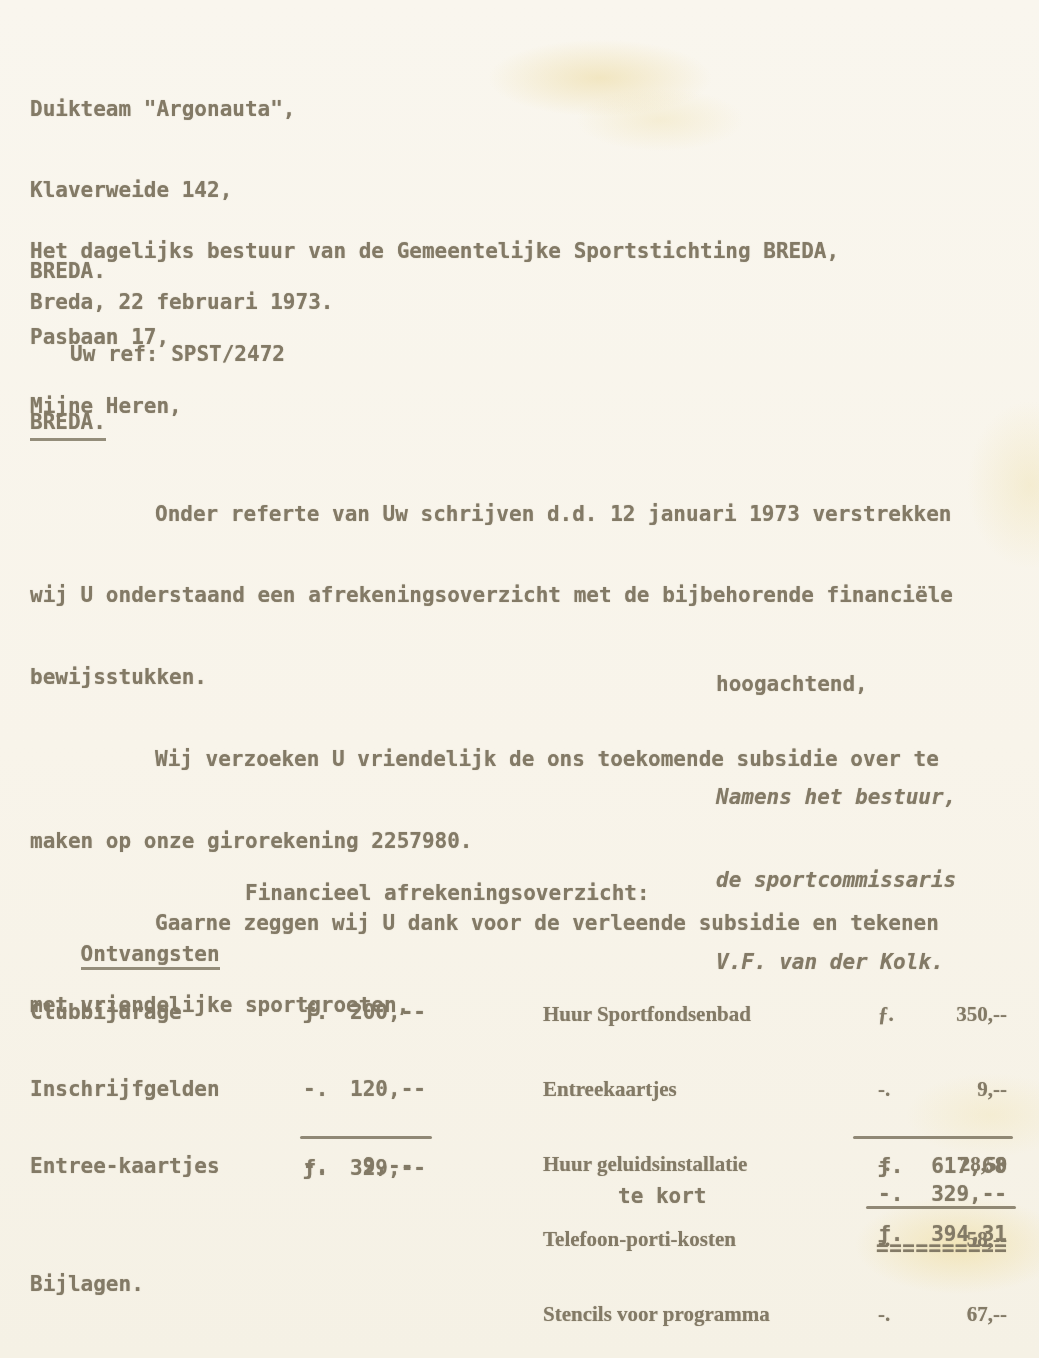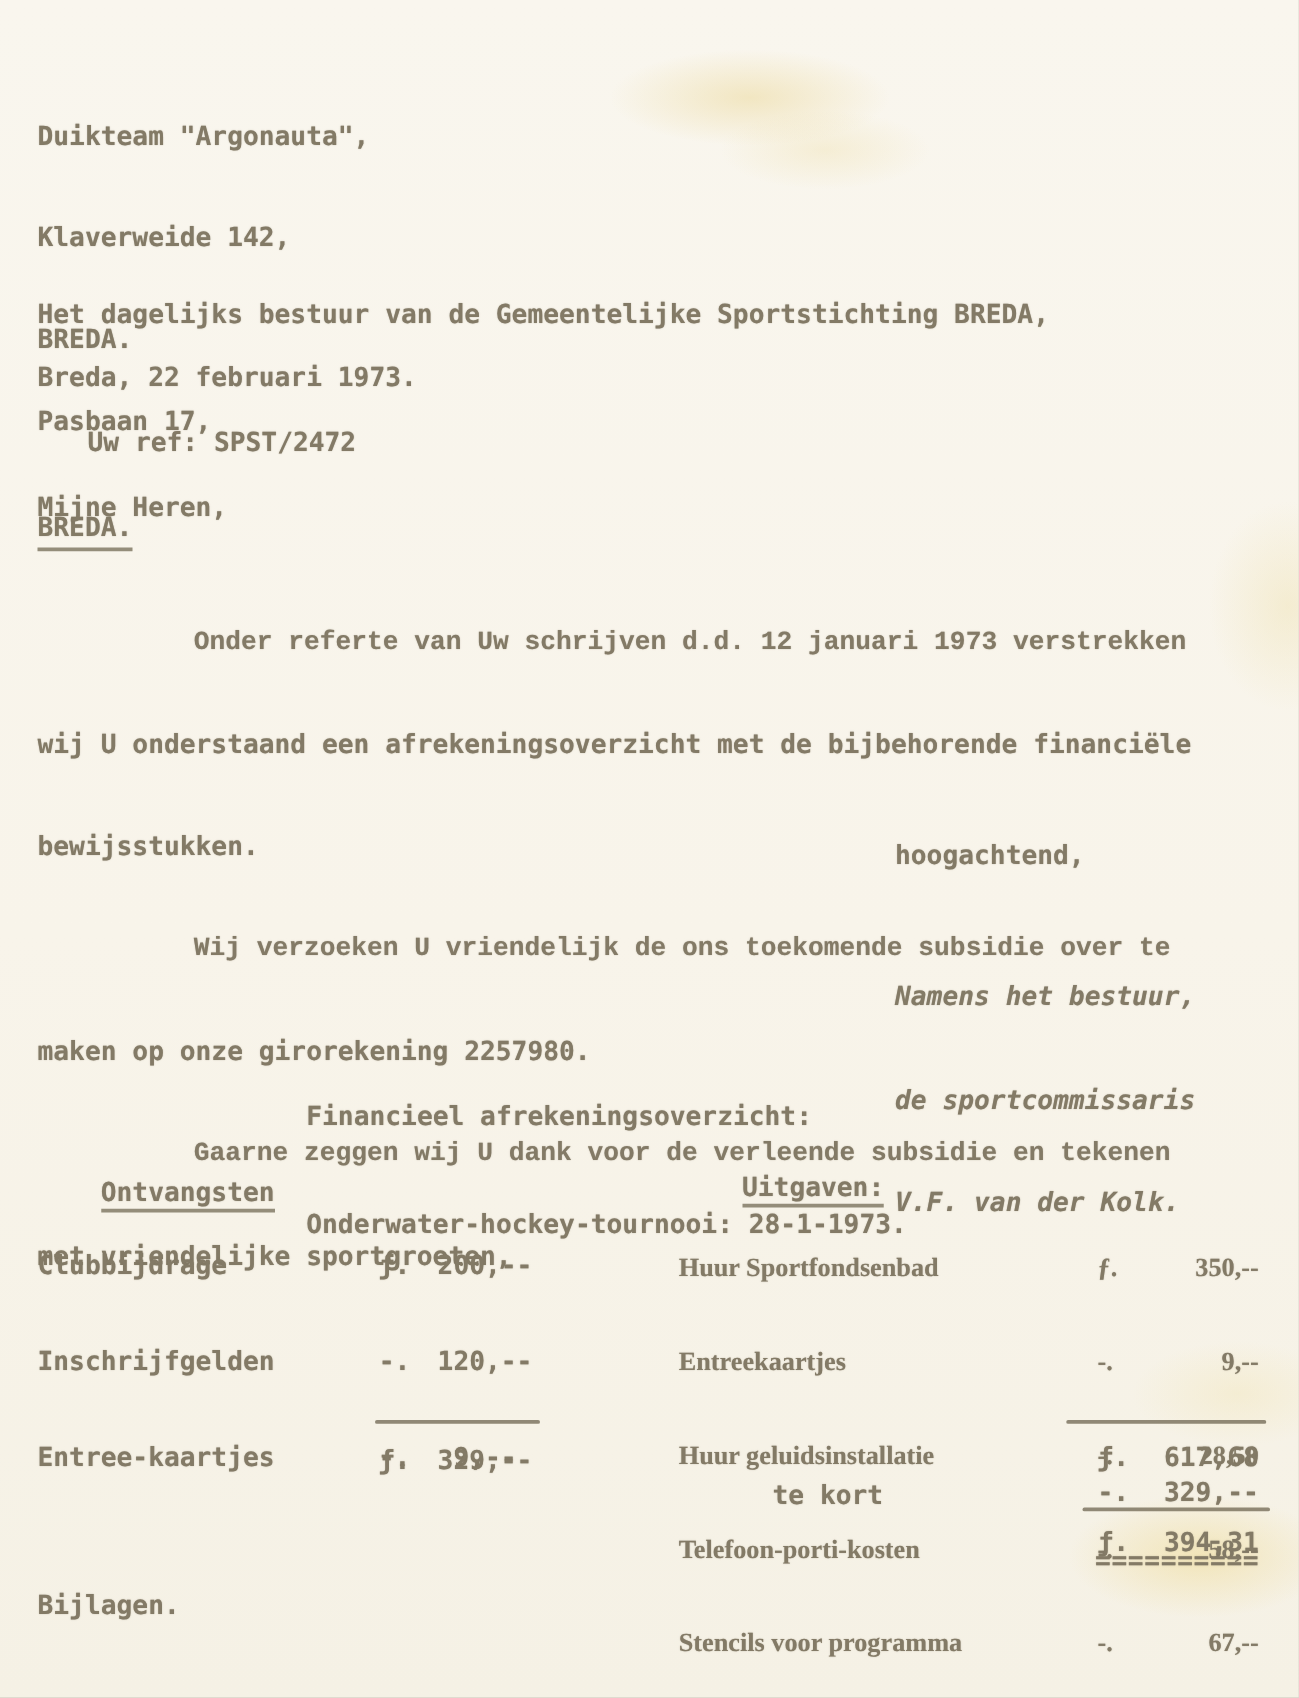--- a/index.html
+++ b/index.html
@@ -21,21 +21,21 @@
     font-size: 21px;
     font-weight: bold;
     color: #837a66;
     text-shadow: 0 0 1px rgba(122,113,93,0.55);
   }
   .block { position: absolute; white-space: pre; }
   .lh27 { line-height: 27px; }
   .lh28 { line-height: 28.5px; }
   .underlined { display: inline-block; border-bottom: 3px solid rgba(131,122,102,0.85); padding-bottom: 1px; }
   .line { display: block; }
-  .indent { padding-left: 125px; font-family: Liberation Mono, monospace; }
+  .indent { padding-left: 125px; }
   .row { display: flex; align-items: flex-start; }
   .income-rows .row { height: 29px; }
   .expense-rows .row { height: 27px; font-family: Liberation Serif, serif; }
   .income-rows .label { width: 273px; }
   .expense-rows .label { width: 335px; }
   .cur { width: 45px; }
   .amt-l { width: 80px; text-align: center; }
   .amt-r { width: 84px; text-align: right; }
   .money { display: flex; }
   .rule { position: absolute; height: 3px; background: rgba(126,117,97,0.85); border-radius: 2px; }
@@ -76,21 +76,20 @@
 
   <div class="block" style="left:716px; top:672px;">hoogachtend,</div>
   <div class="block" style="left:716px; top:729px; line-height:27.5px;font-style:italic;">
     <span class="line">Namens het bestuur,</span>
     <span class="line">de sportcommissaris</span>
     <span class="line">V.F. van der Kolk.</span>
   </div>
 
   <div class="block lh28" style="left:245px; top:822px;">
     <span class="line">Financieel afrekeningsoverzicht:</span>
-    <span class="line">Onderwater-hockey-tournooi: 28-1-1973.</span>
   </div>
 
   <div class="block" style="left:30px; top:918px;">
     <span class="underlined">Ontvangsten</span>
   </div>
   <div class="block income-rows" style="left:30px; top:952px;">
     <div class="row">
       <span class="label">Clubbijdrage</span>
       <span class="cur">ƒ.</span>
       <span class="amt-l">200,--</span>
@@ -105,23 +104,20 @@
       <span class="cur">-.</span>
       <span class="amt-l">9,--</span>
     </div>
   </div>
   <div class="rule" style="left:300px; top:1136px; width:132px;"></div>
   <div class="block money" style="left:303px; top:1156px;">
     <span class="cur">ƒ.</span>
     <span class="amt-l">329,--</span>
   </div>
 
-  <div class="block" style="left:543px; top:914px;">
-    <span class="underlined">Uitgaven:</span>
-  </div>
   <div class="block expense-rows" style="left:543px; top:954px;">
     <div class="row">
       <span class="label">Huur Sportfondsenbad</span>
       <span class="cur">ƒ.</span>
       <span class="amt-r">350,--</span>
     </div>
     <div class="row">
       <span class="label">Entreekaartjes</span>
       <span class="cur">-.</span>
       <span class="amt-r">9,--</span>

